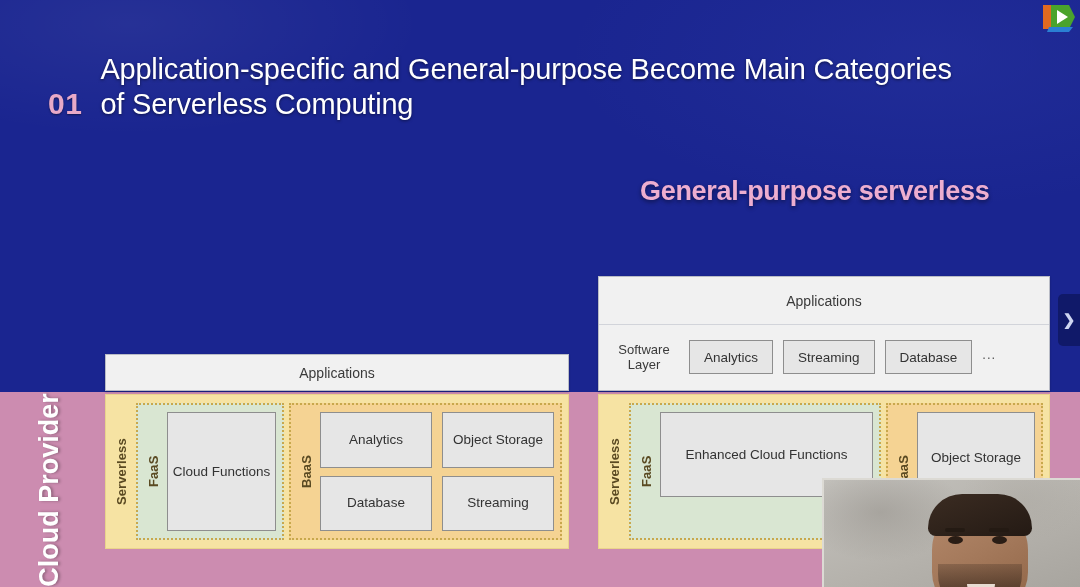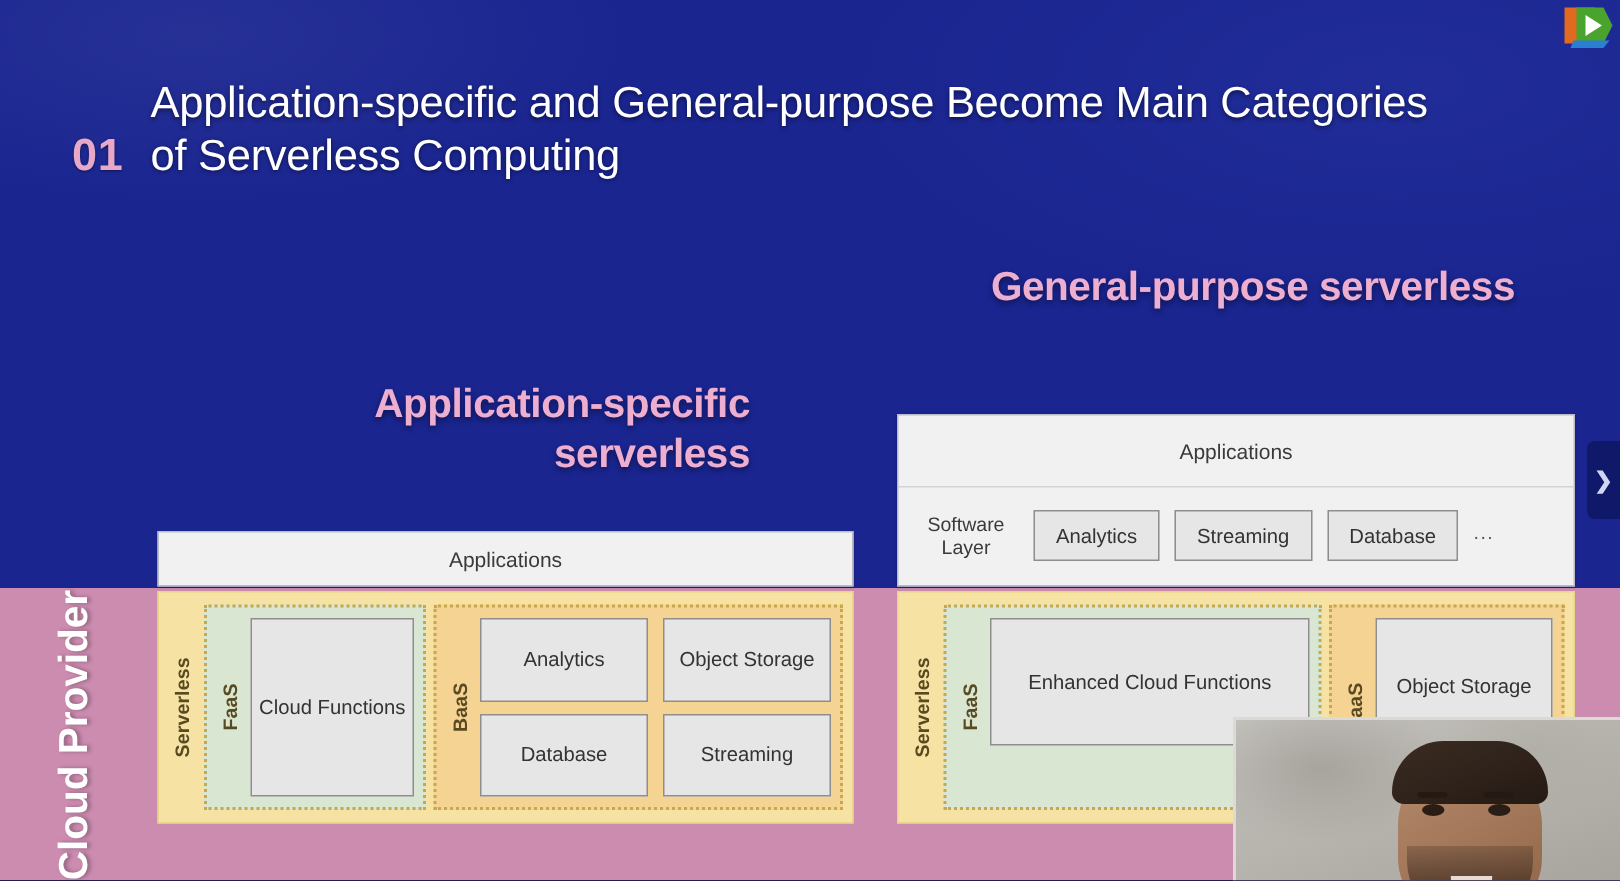--- a/index.html
+++ b/index.html
@@ -51,21 +51,21 @@
     font-size: 29px; font-weight: 400; line-height: 35px;
     letter-spacing: -.2px;
     text-shadow: 0 1px 3px rgba(0,0,0,.5);
   }
 
   
   .sec-label {
     position: absolute;
     color: #edaed0;
     font-size: 27px; font-weight: 700; line-height: 33px;
-    text-align: right;
+    text-align: left;
     text-shadow: 0 2px 4px rgba(0,0,0,.45);
     letter-spacing: -.3px;
   }
   #label-app   { left: 140px; top: 253px; width: 360px; }
   #label-gen   { left: 640px; top: 175px; width: 370px; }
 
   
   .cloud-provider {
     position: absolute; left: 0px; top: 392px; width: 98px; height: 195px;
     display: flex; align-items: center; justify-content: center;
@@ -239,21 +239,20 @@
 <div id="stage">
 
   <div class="band-blue"></div>
   <div class="band-pink"></div>
 
   <div class="headline">
     <div class="headline-num">01</div>
     <div class="headline-text">Application-specific and General-purpose Become Main Categories of Serverless Computing</div>
   </div>
 
-  <div class="sec-label" id="label-app">Application-specific serverless</div>
   <div class="sec-label" id="label-gen">General-purpose serverless</div>
 
   <div class="cloud-provider">
     <div class="cp-text">Cloud Provider</div>
   </div>
 
   <div class="apps-bar" style="left:105px; top:354px; width:464px; height:37px;">
     <span>Applications</span>
   </div>
 

